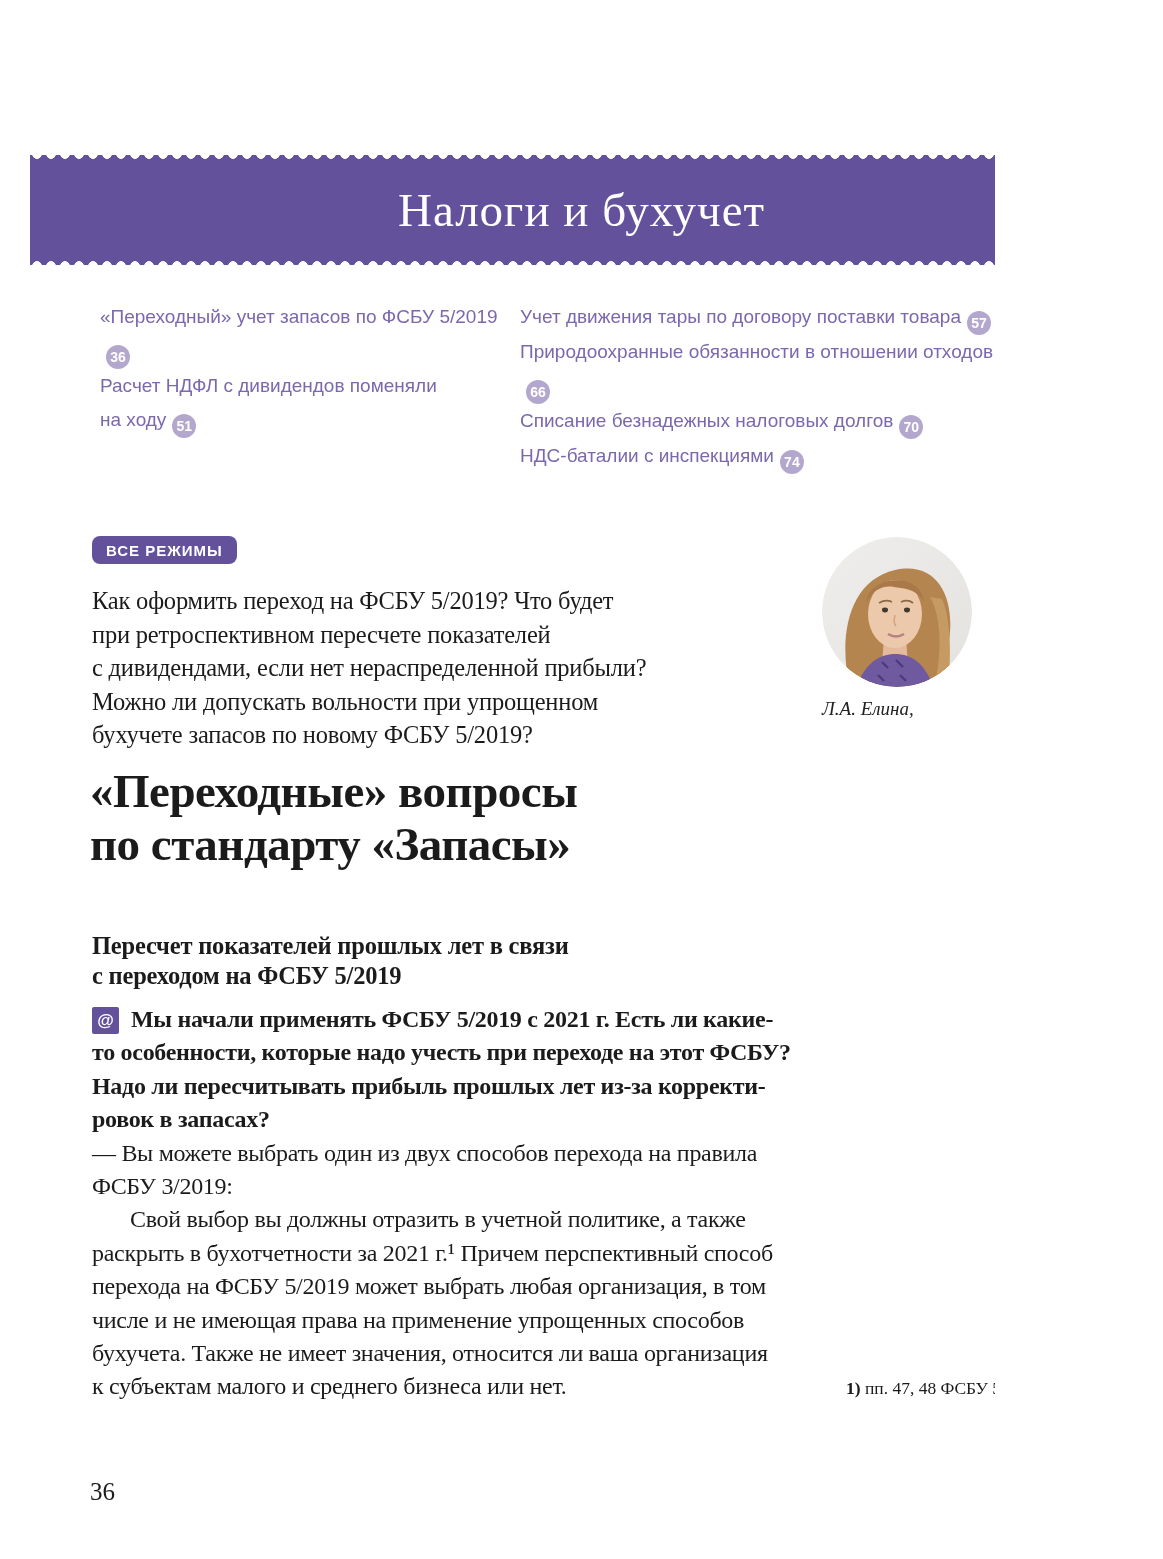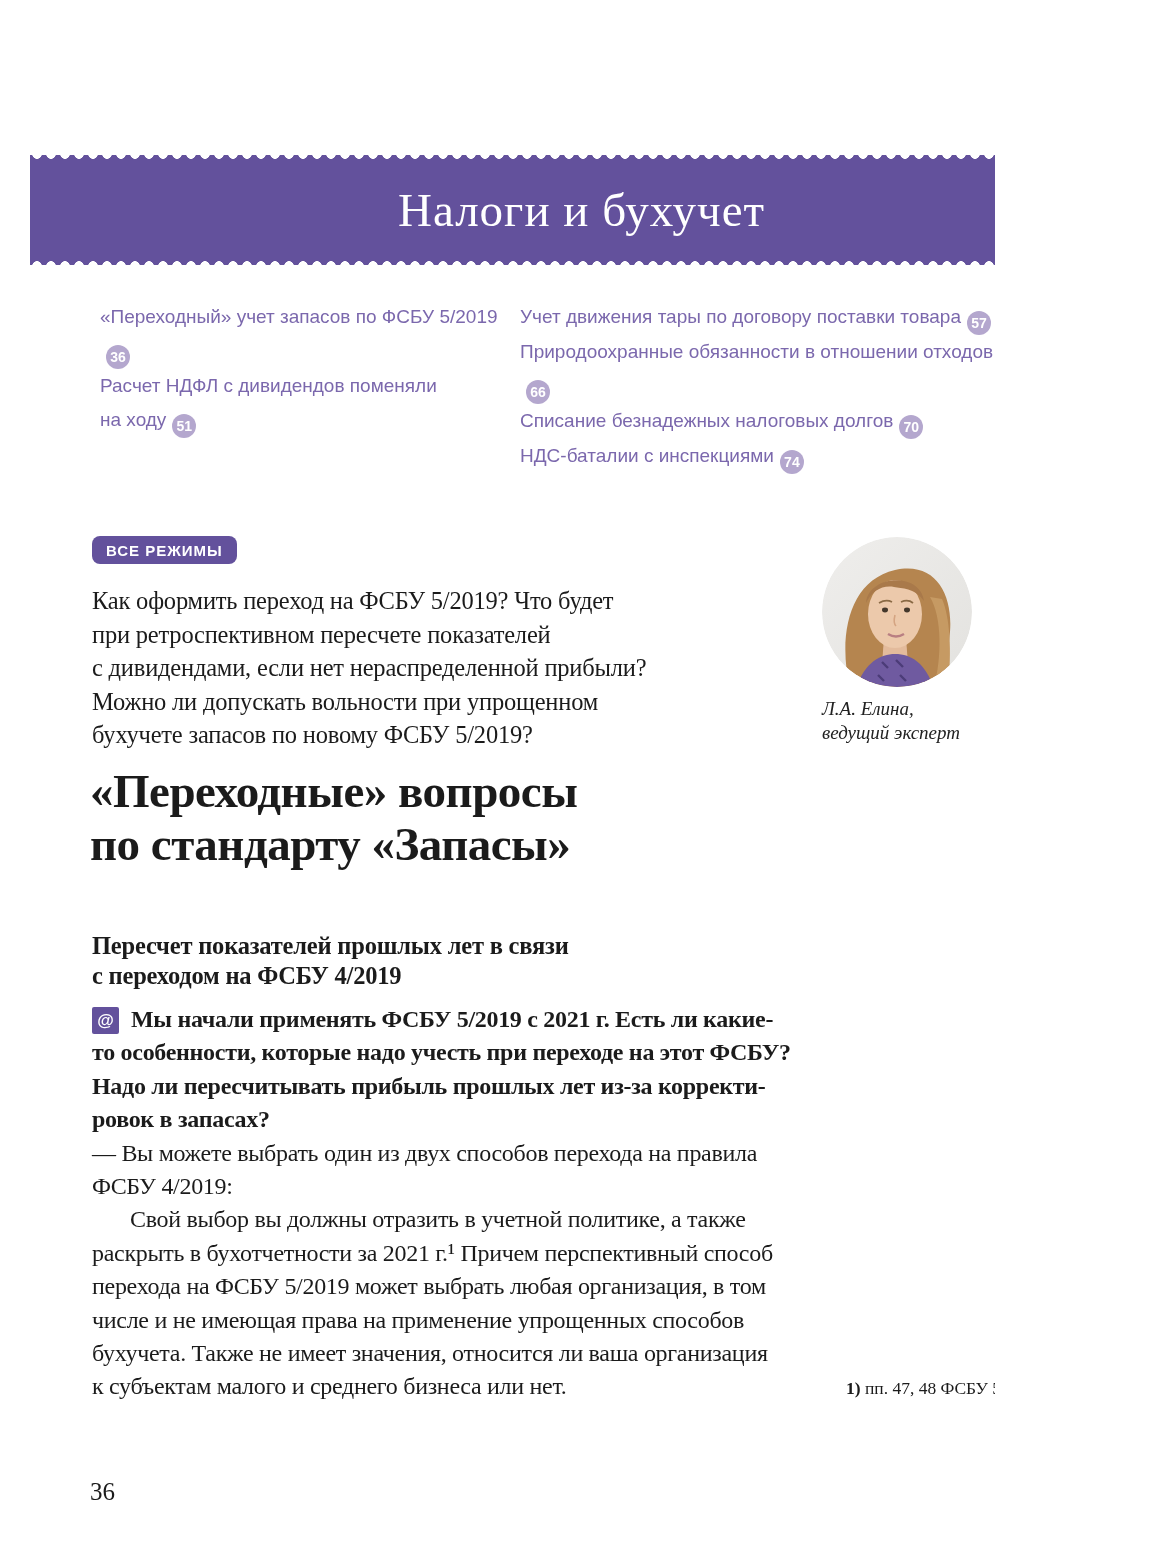--- a/index.html
+++ b/index.html
@@ -140,41 +140,40 @@
 
           <path d="M66,97 q8,5 16,0" stroke="#b97f82" stroke-width="2.4" fill="none"></path>
 
           <path d="M34,152 C42,126 58,117 73,117 C90,117 104,127 112,152 Z" fill="#6f5aa0"></path>
           <path d="M60,125 l6,6 m8,-8 l7,7 m-25,8 l6,6 m16,-6 l6,6" stroke="#4c3c78" stroke-width="2.4" fill="none"></path>
         </g>
       </svg>
     </div>
     <figcaption class="author-caption">
       <div>Л.А. Елина,</div>
-      <div>ведущий эксперт</div>
     </figcaption>
   </figure>
 
   <h1 class="headline">«Переходные» вопросы
 по стандарту «Запасы»</h1>
 
   <h2 class="section-heading">Пересчет показателей прошлых лет в связи
-с переходом на ФСБУ 4/2019</h2>
+с переходом на ФСБУ 5/2019</h2>
 
   <div class="body">
     <div class="question">
       <span class="at-icon">@</span>
       <p class="question-text">Мы начали применять ФСБУ 5/2019 с 2021 г. Есть ли какие-
 то особенности, которые надо учесть при переходе на этот ФСБУ?
 Надо ли пересчитывать прибыль прошлых лет из-за корректи-
 ровок в запасах?</p>
     </div>
     <div class="answer">
       <p class="answer-lead">—  Вы можете выбрать один из двух способов перехода на правила
-ФСБУ 4/2019:</p>
+ФСБУ 3/2019:</p>
       <p class="answer-par">Свой выбор вы должны отразить в учетной политике, а также
 раскрыть в бухотчетности за 2021 г.¹ Причем перспективный способ
 перехода на ФСБУ 5/2019 может выбрать любая организация, в том
 числе и не имеющая права на применение упрощенных способов
 бухучета. Также не имеет значения, относится ли ваша организация
 к субъектам малого и среднего бизнеса или нет.</p>
     </div>
   </div>
 
   <aside class="footnote">

